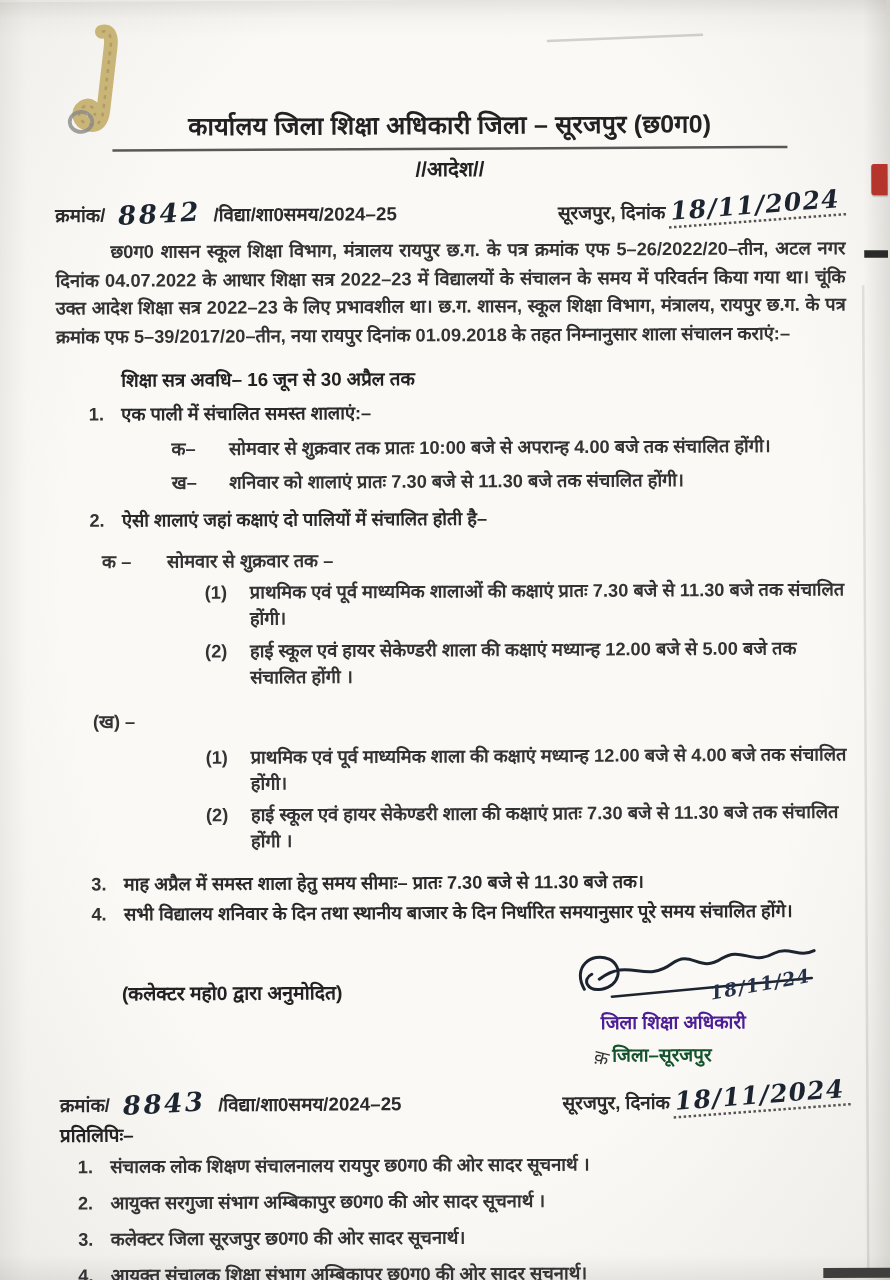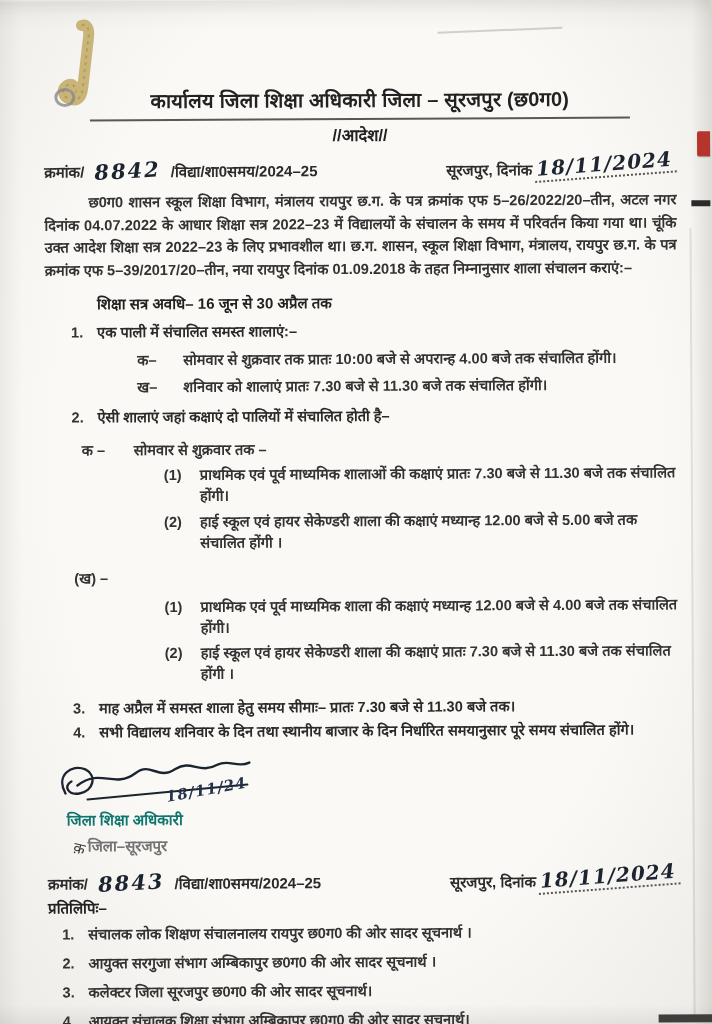--- a/index.html
+++ b/index.html
@@ -62,22 +62,22 @@
   .head-ka{margin-top:12px;padding-left:36px;font-weight:700;}
   .head-ka .marker{width:52px;font-weight:700;}
   .head-kha{margin-top:14px;padding-left:28px;font-weight:700;}
   .head-kha .marker{width:62px;font-weight:700;}
   
   .approval-row{display:flex;justify-content:space-between;margin-top:26px;}
   .approval{margin-left:50px;font-size:15.5px;font-weight:800;color:#222;padding-top:14px;white-space:nowrap;}
   .sig-block{position:relative;width:220px;height:96px;flex:0 0 auto;margin-right:10px;}
   .sig-svg{position:absolute;top:-14px;left:4px;}
   .sig-date{position:absolute;top:12px;left:118px;font-size:15px;transform:rotate(-10deg);letter-spacing:1px;color:#25304a;}
-  .sig-title{position:absolute;top:40px;left:19px;font-size:15px;font-weight:800;color:#0f766e;white-space:nowrap;}
-  .sig-sub{position:absolute;top:66px;left:40px;font-size:15px;font-weight:800;color:#737373;white-space:nowrap;}
+  .sig-title{position:absolute;top:40px;left:31px;font-size:15px;font-weight:800;color:#4c1d95;white-space:nowrap;}
+  .sig-sub{position:absolute;top:66px;left:40px;font-size:15px;font-weight:800;color:#14532d;white-space:nowrap;}
   .sig-squiggle{position:absolute;top:68px;left:26px;font-size:15px;color:#333;transform:rotate(14deg);}
   
   .copies-heading{margin-top:4px;font-size:15px;font-weight:800;color:#222;}
   .copy-row{display:flex;align-items:flex-start;font-size:14.6px;font-weight:600;color:#333;line-height:1.5;margin-top:7px;padding-left:14px;}
   .copy-row .marker{width:26px;flex:0 0 auto;font-weight:700;}
   .copy-row .txt{max-width:560px;}
   
   .treasury-tag{position:absolute;left:52px;top:16px;}
   .red-tab{position:absolute;right:0;top:133px;width:13px;height:25px;background:#b5342c;border-radius:2px 0 0 2px;box-shadow:0 1px 1px rgba(0,0,0,0.25);}
   .black-dash{position:absolute;right:0;top:202px;width:19px;height:6px;background:#2a2a2a;}
@@ -169,20 +169,21 @@
     <div class="row lvl1 plain" style="margin-top:12px;">
       <span class="marker">3.</span>
       <span class="txt">माह अप्रैल में समस्त शाला  हेतु समय सीमाः– प्रातः 7.30 बजे से 11.30 बजे तक।</span>
     </div>
     <div class="row lvl1 plain" style="margin-top:3px;">
       <span class="marker">4.</span>
       <span class="txt">सभी विद्यालय शनिवार के दिन तथा स्थानीय बाजार के दिन निर्धारित समयानुसार पूरे समय संचालित होंगे।</span>
     </div>
 
     <div class="approval-row">
+      <div class="approval">(कलेक्टर महो0 द्वारा अनुमोदित)</div>
       <div class="sig-block">
         <svg class="sig-svg" width="210" height="60" viewBox="0 0 210 60">
           <path d="M14 38 C4 20 20 8 34 14 C46 20 42 36 28 38 C16 40 12 30 20 26 M26 30 C50 12 62 34 84 18 C100 6 106 26 124 14 C140 4 148 20 166 10 C178 4 186 14 198 8" fill="none" stroke="#1c2430" stroke-width="2.4" stroke-linecap="round"></path>
           <path d="M36 44 L196 30" fill="none" stroke="#1c2430" stroke-width="2" stroke-linecap="round"></path>
         </svg>
         <span class="hand sig-date">18/11/24</span>
         <div class="sig-title">जिला शिक्षा अधिकारी</div>
         <div class="sig-squiggle">क़</div>
         <div class="sig-sub">जिला–सूरजपुर</div>
       </div>

